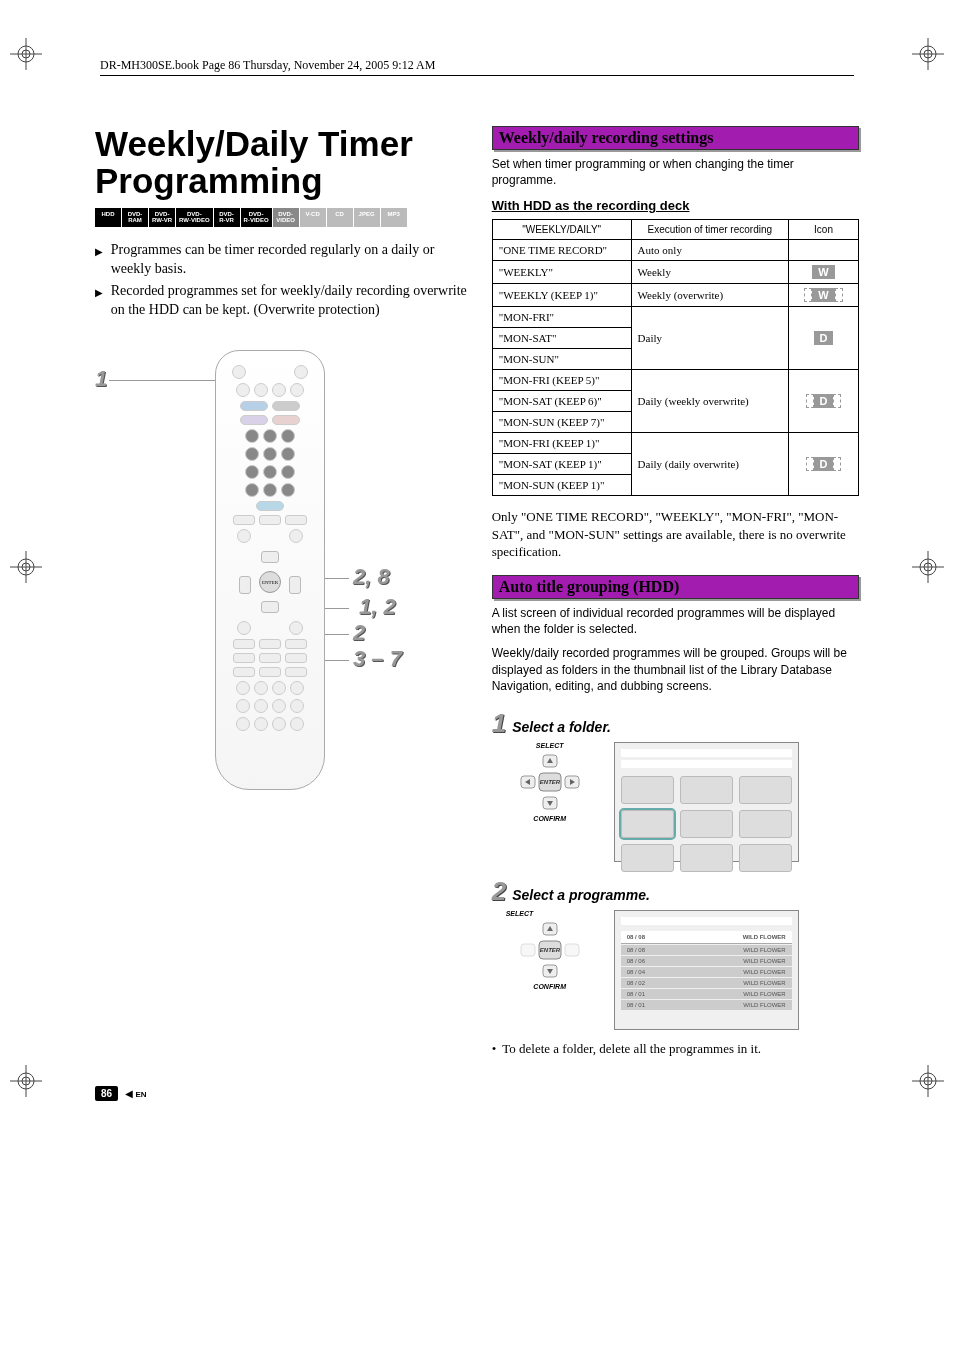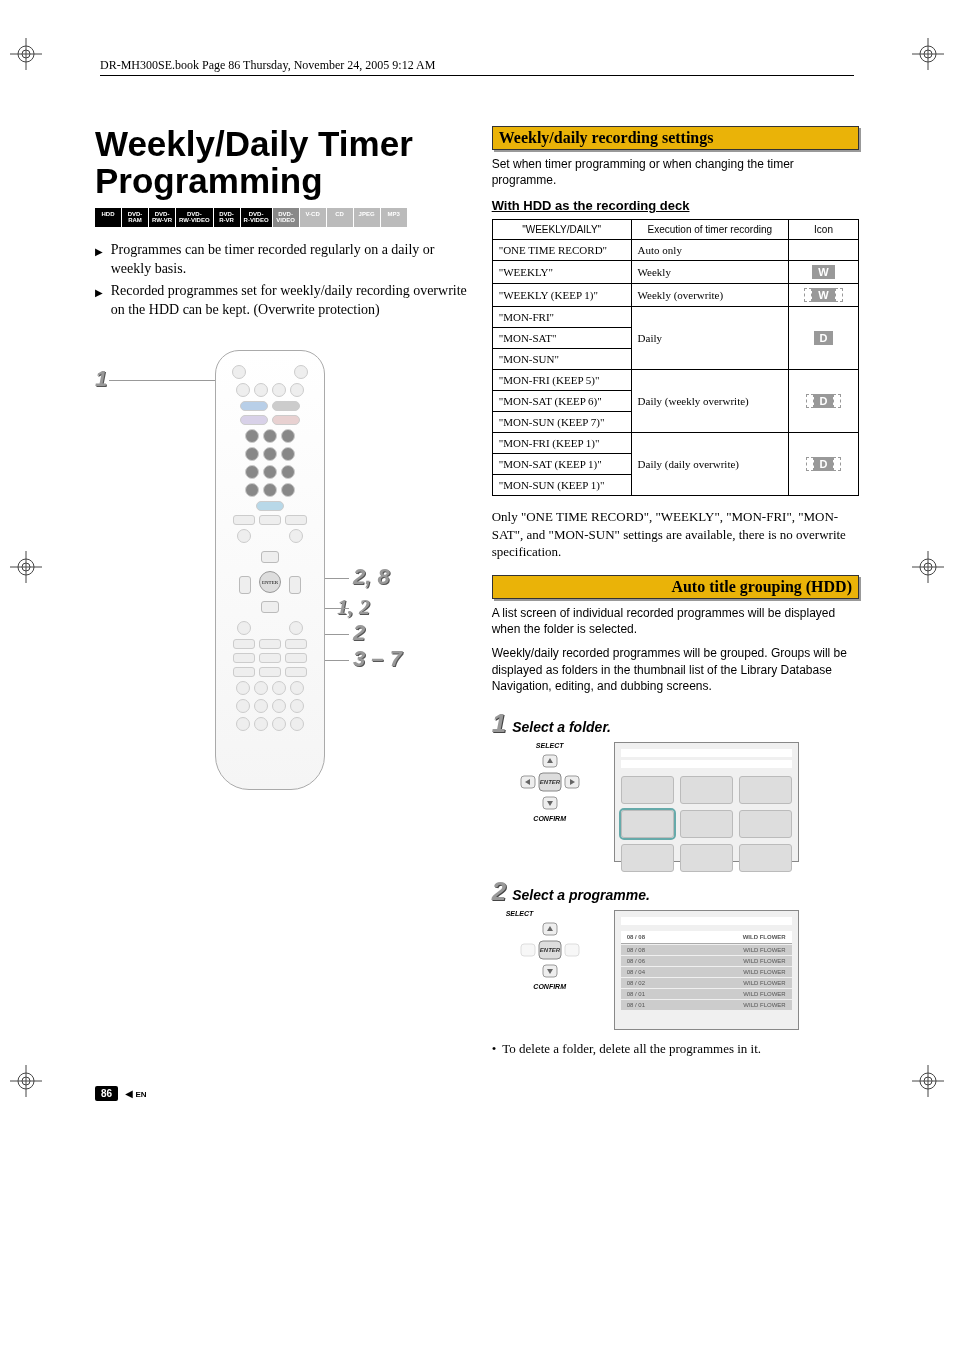--- a/index.html
+++ b/index.html
@@ -134,21 +134,21 @@
     font-weight: bold;
     font-size: 16px;
     border-bottom: 1px solid #000;
     padding: 2px 6px;
     margin-bottom: 6px;
     background: #f9f9f9;
   }
   .section-head.boxed{
      border: 1px solid #333;
      box-shadow: 2px 2px 0 #999;
-     background:#eab308;
+     background:#a21caf;
   }
   .para {
     font-size: 12px;
     font-family: Arial, sans-serif;
     line-height: 1.35;
     margin-bottom: 8px;
   }
   .subhead {
     font-family: Arial, sans-serif;
     font-weight: bold;
@@ -355,21 +355,21 @@
       </div>
     </div>
 
     <div class="remote-figure">
       <div class="remote-label" style="left:0; top:16px;">1</div>
       <div class="label-line" style="left:14px; top:30px; width:130px;"></div>
 
       <div class="remote-label" style="left:258px; top:214px;">2, 8</div>
       <div class="label-line" style="left:208px; top:228px; width:46px;"></div>
 
-      <div class="remote-label" style="left:242px; top:244px;font-family:Liberation Serif, serif;">1, 2</div>
+      <div class="remote-label" style="left:264px; top:244px;">1, 2</div>
       <div class="label-line" style="left:208px; top:258px; width:46px;"></div>
 
       <div class="remote-label" style="left:258px; top:270px;">2</div>
       <div class="label-line" style="left:208px; top:284px; width:46px;"></div>
 
       <div class="remote-label" style="left:258px; top:296px;">3 – 7</div>
       <div class="label-line" style="left:208px; top:310px; width:46px;"></div>
 
       <div class="remote-body">
         <div class="remote-row">
@@ -533,21 +533,21 @@
             <td>"MON-SAT (KEEP 1)"</td>
           </tr>
           <tr>
             <td>"MON-SUN (KEEP 1)"</td>
           </tr>
         </tbody>
     </table>
 
     <div class="para" style="font-family:'Times New Roman',serif; font-size:13px;">Only "ONE TIME RECORD", "WEEKLY", "MON-FRI", "MON-SAT", and "MON-SUN" settings are available, there is no overwrite specification.</div>
 
-    <div class="section-head boxed" style="margin-top:14px;text-align:right;">Auto title grouping (HDD)</div>
+    <div class="section-head boxed" style="margin-top:14px;">Auto title grouping (HDD)</div>
     <div class="para">A list screen of individual recorded programmes will be displayed when the folder is selected.</div>
     <div class="para">Weekly/daily recorded programmes will be grouped. Groups will be displayed as folders in the thumbnail list of the Library Database Navigation, editing, and dubbing screens.</div>
 
     <div class="step-row">
       <span class="step-num">1</span>
       <span class="step-text">Select a folder.</span>
     </div>
     <div class="step-figure">
       <div class="mini-dpad">
         <div>SELECT</div>

